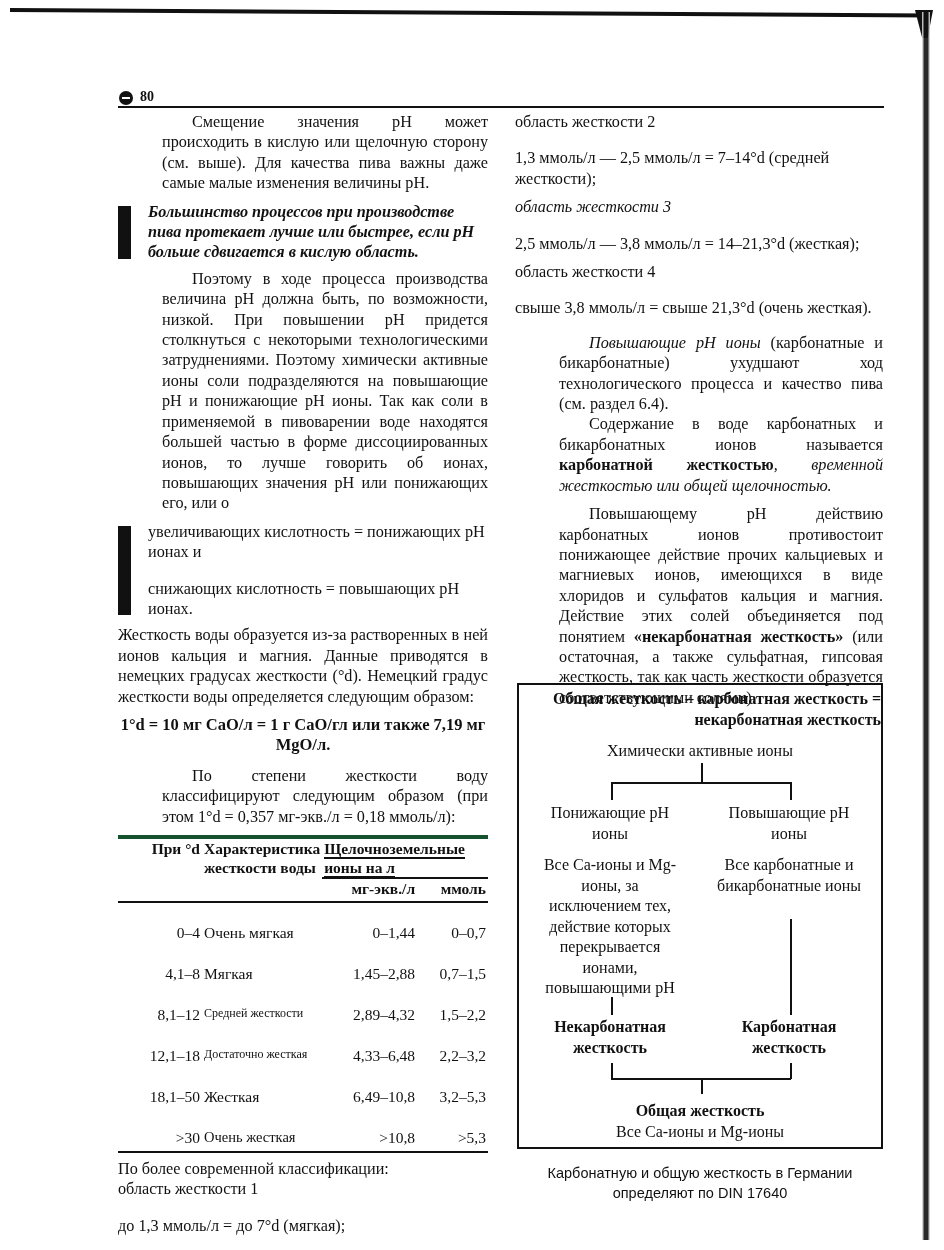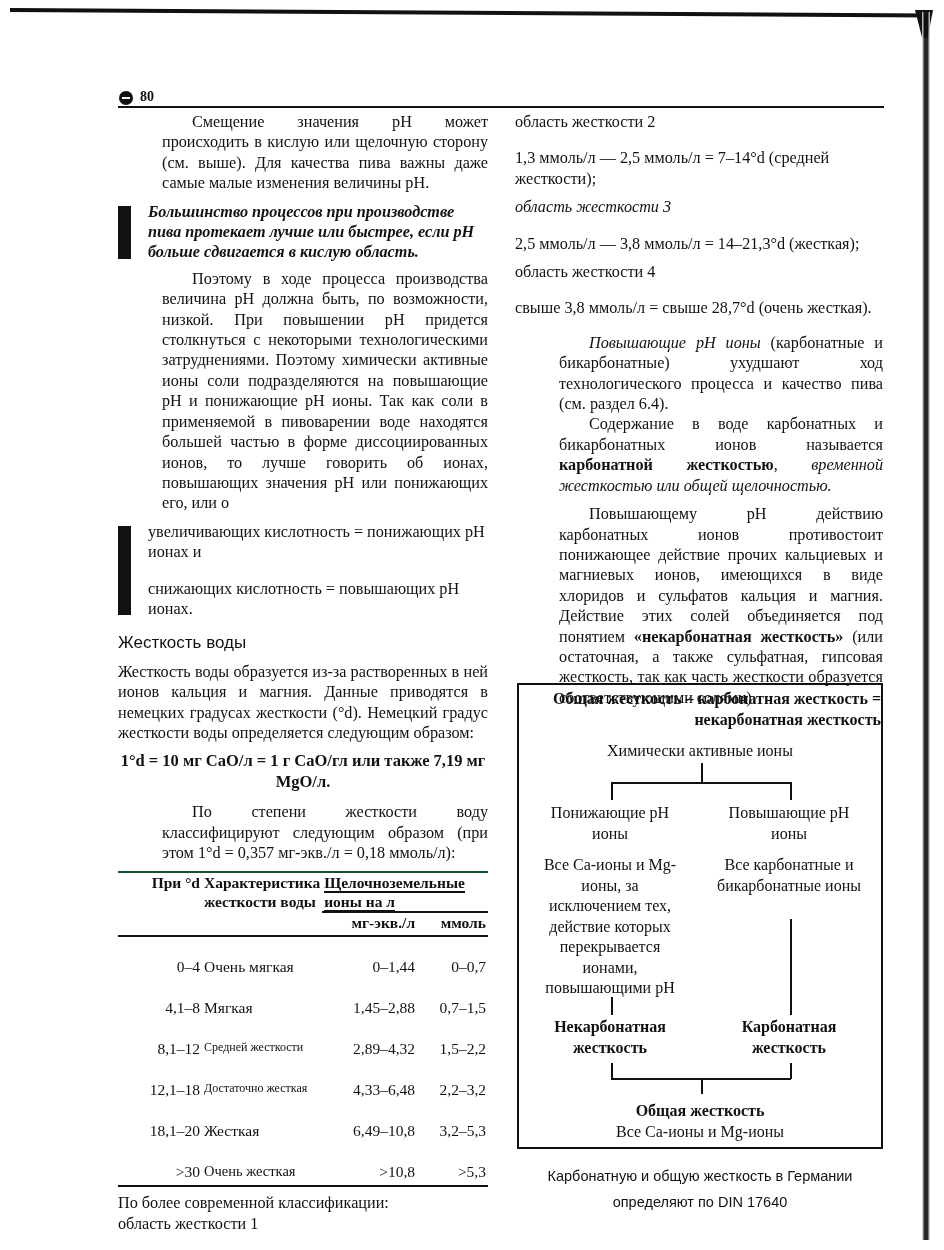--- a/index.html
+++ b/index.html
@@ -22,42 +22,42 @@
   .indent { text-indent: 30px; margin-left: 44px; }
   .gap { margin-top: 8px; }
   .callout { position: relative; padding-left: 30px; margin: 8px 0 6px 0; }
   .callout .bar { position: absolute; left: 0; top: 4px; bottom: 4px; width: 13px; background: #111; }
   .callout.bold-it p { font-weight: bold; font-style: italic; text-align: left; }
   .callout.plain p { text-align: left; }
   .section-h { font-family: "Liberation Sans", "DejaVu Sans", sans-serif; font-size: 17px; margin: 14px 0 8px 0; }
   .formula { font-weight: bold; text-align: center; margin: 8px 0 10px 0; font-size: 16.5px; }
   table.hard { border-collapse: collapse; width: 370px; margin-top: 8px; font-size: 15.5px; line-height: 19px; }
   table.hard thead th { font-weight: bold; text-align: left; vertical-align: top; padding: 0 2px; }
-  table.hard .th-top { border-top: 2px solid #14532d; padding-top: 0; }
+  table.hard .th-top { border-top: 4px solid #14532d; padding-top: 0; }
   table.hard .th-bottom th { border-bottom: 2px solid #111; padding-bottom: 3px; }
   table.hard tbody td { padding: 20px 2px 2px 2px; vertical-align: top; }
   table.hard tbody tr:last-child td { border-bottom: 2px solid #111; padding-bottom: 4px; }
   .r { text-align: right !important; }
   .sub-underline { border-bottom: 2px solid #111; }
   .small { font-size: 12px; line-height: 17px; }
   .right-items p { text-align: left; }
   .rline { margin-top: 16px; }
   
   .diagram { position: absolute; left: 517px; top: 683px; width: 366px; height: 466px;
              border: 2px solid #111; box-sizing: border-box; font-size: 16px; line-height: 20.5px; }
   .d-abs { position: absolute; text-align: center; }
   .d-title { left: 12px; right: 0; top: 4px; font-weight: bold; text-align: right; }
   .d-mid { left: 0; right: 0; top: 56px; }
   .vline { position: absolute; width: 1.5px; background: #111; }
   .hline { position: absolute; height: 1.5px; background: #111; }
   .d-left { left: 16px; width: 150px; }
   .d-right { left: 195px; width: 150px; }
   .bold { font-weight: bold; }
   .caption { position: absolute; left: 517px; top: 1163px; width: 366px; text-align: center;
-             font-family: "Liberation Sans", "DejaVu Sans", sans-serif; font-size: 14.5px; line-height: 26px; }
+             font-family: "Liberation Sans", "DejaVu Sans", sans-serif; font-size: 14.5px; line-height: 20px; }
 </style>
 </head>
 <body>
 
 <div class="scan-top"></div>
 <div class="scan-right-notch"></div>
 <div class="scan-right"></div>
 
 <div class="header">
   <span class="pg-icon"></span>
@@ -73,21 +73,20 @@
   </div>
 
   <p class="indent">Поэтому в ходе процесса производства величина pH должна быть, по возможности, низкой. При повышении pH придется столкнуться с некоторыми технологическими затруднениями. Поэтому химически активные ионы соли подразделяются на повышающие pH и понижающие pH ионы. Так как соли в применяемой в пивоварении воде находятся большей частью в форме диссоциированных ионов, то лучше говорить об ионах, повышающих значения pH или понижающих его, или о</p>
 
   <div class="callout plain">
     <span class="bar"></span>
     <p>увеличивающих кислотность = понижающих pH ионах и</p>
     <p class="rline">снижающих кислотность = повышающих pH ионах.</p>
   </div>
 
-  <div class="section-h">Жесткость воды</div>
 
   <p>Жесткость воды образуется из-за растворенных в ней ионов кальция и магния. Данные приводятся в немецких градусах жесткости (°d). Немецкий градус жесткости воды определяется следующим образом:</p>
 
   <div class="formula">1°d = 10 мг CaO/л = 1 г CaO/гл или также 7,19 мг MgO/л.</div>
 
   <p class="indent">По степени жесткости воду классифицируют следующим образом (при этом 1°d = 0,357 мг-экв./л = 0,18 ммоль/л):</p>
 
   <table class="hard">
     <thead>
       <tr class="th-top-row">
@@ -122,21 +121,21 @@
         <td class="r">2,89–4,32</td>
         <td class="r">1,5–2,2</td>
       </tr>
       <tr>
         <td class="r">12,1–18</td>
         <td class="small">Достаточно жесткая</td>
         <td class="r">4,33–6,48</td>
         <td class="r">2,2–3,2</td>
       </tr>
       <tr>
-        <td class="r">18,1–20</td>
+        <td class="r">18,1–50</td>
         <td>Жесткая</td>
         <td class="r">6,49–10,8</td>
         <td class="r">3,2–5,3</td>
       </tr>
       <tr>
         <td class="r">&gt;30</td>
         <td style="font-size:14.5px;white-space:nowrap;">Очень жесткая</td>
         <td class="r">&gt;10,8</td>
         <td class="r">&gt;5,3</td>
       </tr>
@@ -150,21 +149,21 @@
   </div>
 </div>
 
 <div class="col right">
   <div class="right-items">
     <p>область жесткости 2</p>
     <p class="rline">1,3 ммоль/л — 2,5 ммоль/л = 7–14°d (средней жесткости);</p>
     <p class="gap" style="font-style:italic;">область жесткости 3</p>
     <p class="rline">2,5 ммоль/л — 3,8 ммоль/л = 14–21,3°d (жесткая);</p>
     <p class="gap">область жесткости 4</p>
-    <p class="rline">свыше 3,8 ммоль/л = свыше 28,7°d (очень жесткая).</p>
+    <p class="rline">свыше 3,8 ммоль/л = свыше 21,3°d (очень жесткая).</p>
   </div>
 
   <p class="indent" style="margin-top:14px;"><i>Повышающие pH ионы</i><span> (карбонатные и бикарбонатные) ухудшают ход технологического процесса и качество пива (см. раздел 6.4).</span></p>
 
   <p class="indent"><span>Содержание в воде карбонатных и бикарбонатных ионов называется </span><b>карбонатной жесткостью</b><i>, временной жесткостью или общей щелочностью.</i></p>
 
   <p class="indent gap"><span>Повышающему pH действию карбонатных ионов противостоит понижающее действие прочих кальциевых и магниевых ионов, имеющихся в виде хлоридов и сульфатов кальция и магния. Действие этих солей объединяется под понятием </span><b>«некарбонатная жесткость»</b><span> (или остаточная, а также сульфатная, гипсовая жесткость, так как часть жесткости образуется соответствующими солями).</span></p>
 </div>
 
 <div class="diagram">

